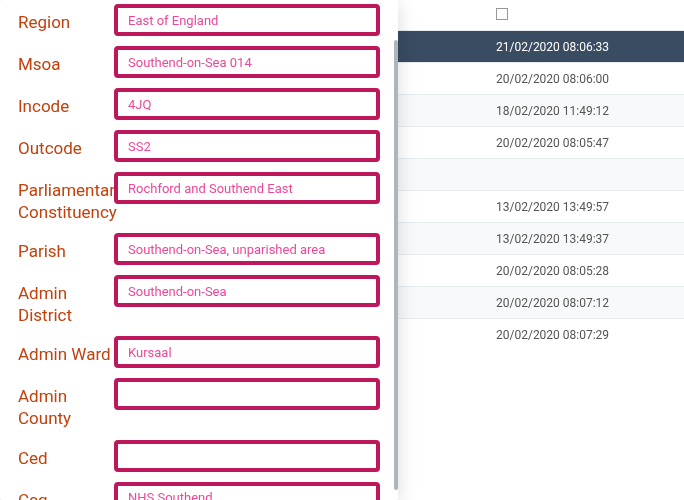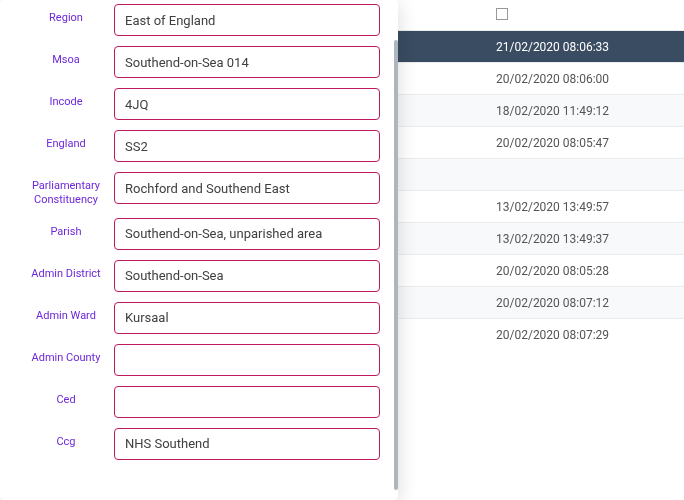--- a/index.html
+++ b/index.html
@@ -53,33 +53,32 @@
     }
     .form { padding: 4px 18px 18px 18px; }
     .form-row {
       display: flex;
       align-items: flex-start;
       margin-bottom: 10px;
     }
     .form-label {
       width: 96px;
       padding-top: 7px;
-      font-size: 11px;
-      color: #6d28d9;
+      font-size: 17px;
+      color: #c2410c;
       line-height: 1.3;
-      text-align: center;
     }
     .form-control {
       flex: 1;
       height: 32px;
-      border: 1px solid #be185d;
+      border: 4px solid #be185d;
       border-radius: 4px;
       padding: 0 10px;
       font-size: 13px;
-      color: #404040;
+      color: #ec4899;
       background: #fff;
       font-family: inherit;
     }
     .form-control::placeholder { color:#adb5bd; }
   </style>
 </head>
 <body>
 
 <div class="bg-table">
   <div class="bg-rows">
@@ -153,21 +152,21 @@
       <div class="form-label">Msoa</div>
       <input class="form-control" value="Southend-on-Sea 014" style="">
     </div>
 
     <div class="form-row">
       <div class="form-label">Incode</div>
       <input class="form-control" value="4JQ" style="">
     </div>
 
     <div class="form-row">
-      <div class="form-label">England</div>
+      <div class="form-label">Outcode</div>
       <input class="form-control" value="SS2" style="">
     </div>
 
     <div class="form-row">
       <div class="form-label">Parliamentary Constituency</div>
       <input class="form-control" value="Rochford and Southend East" style="">
     </div>
 
     <div class="form-row">
       <div class="form-label">Parish</div>

